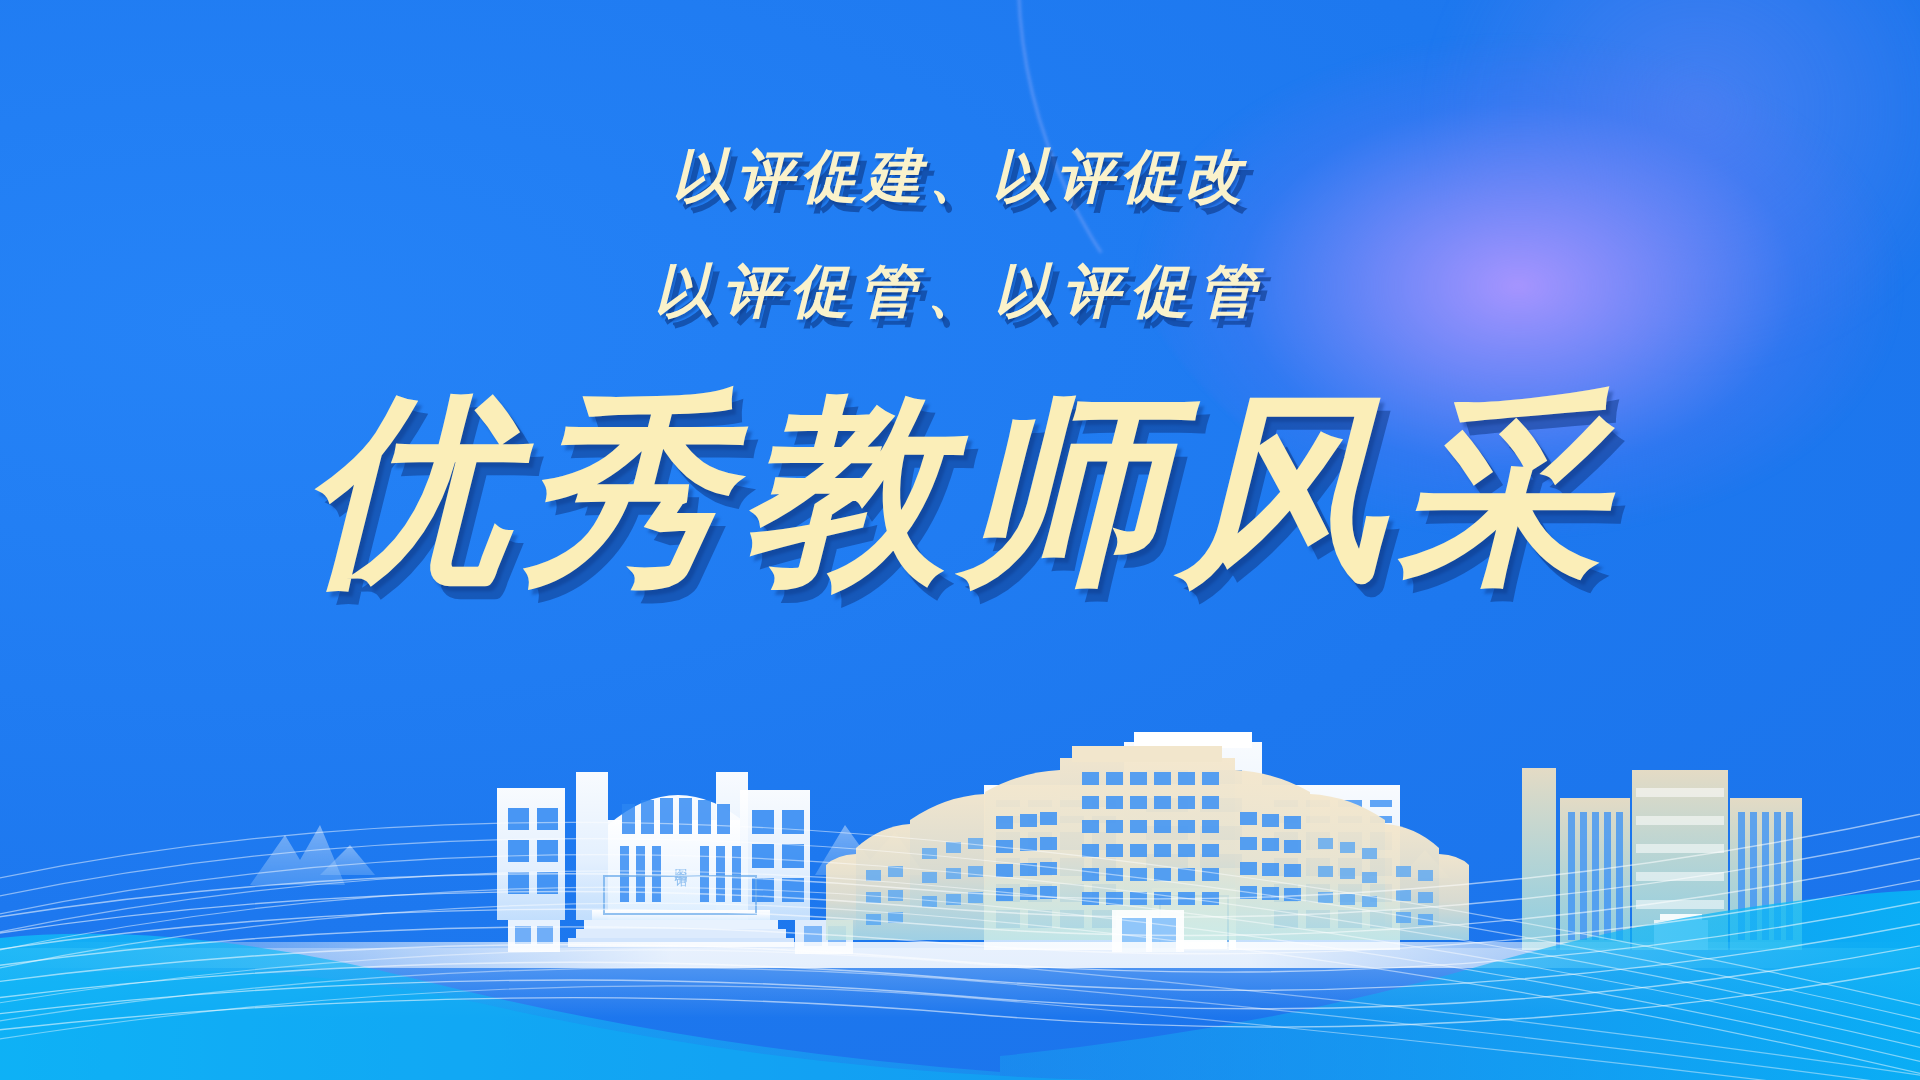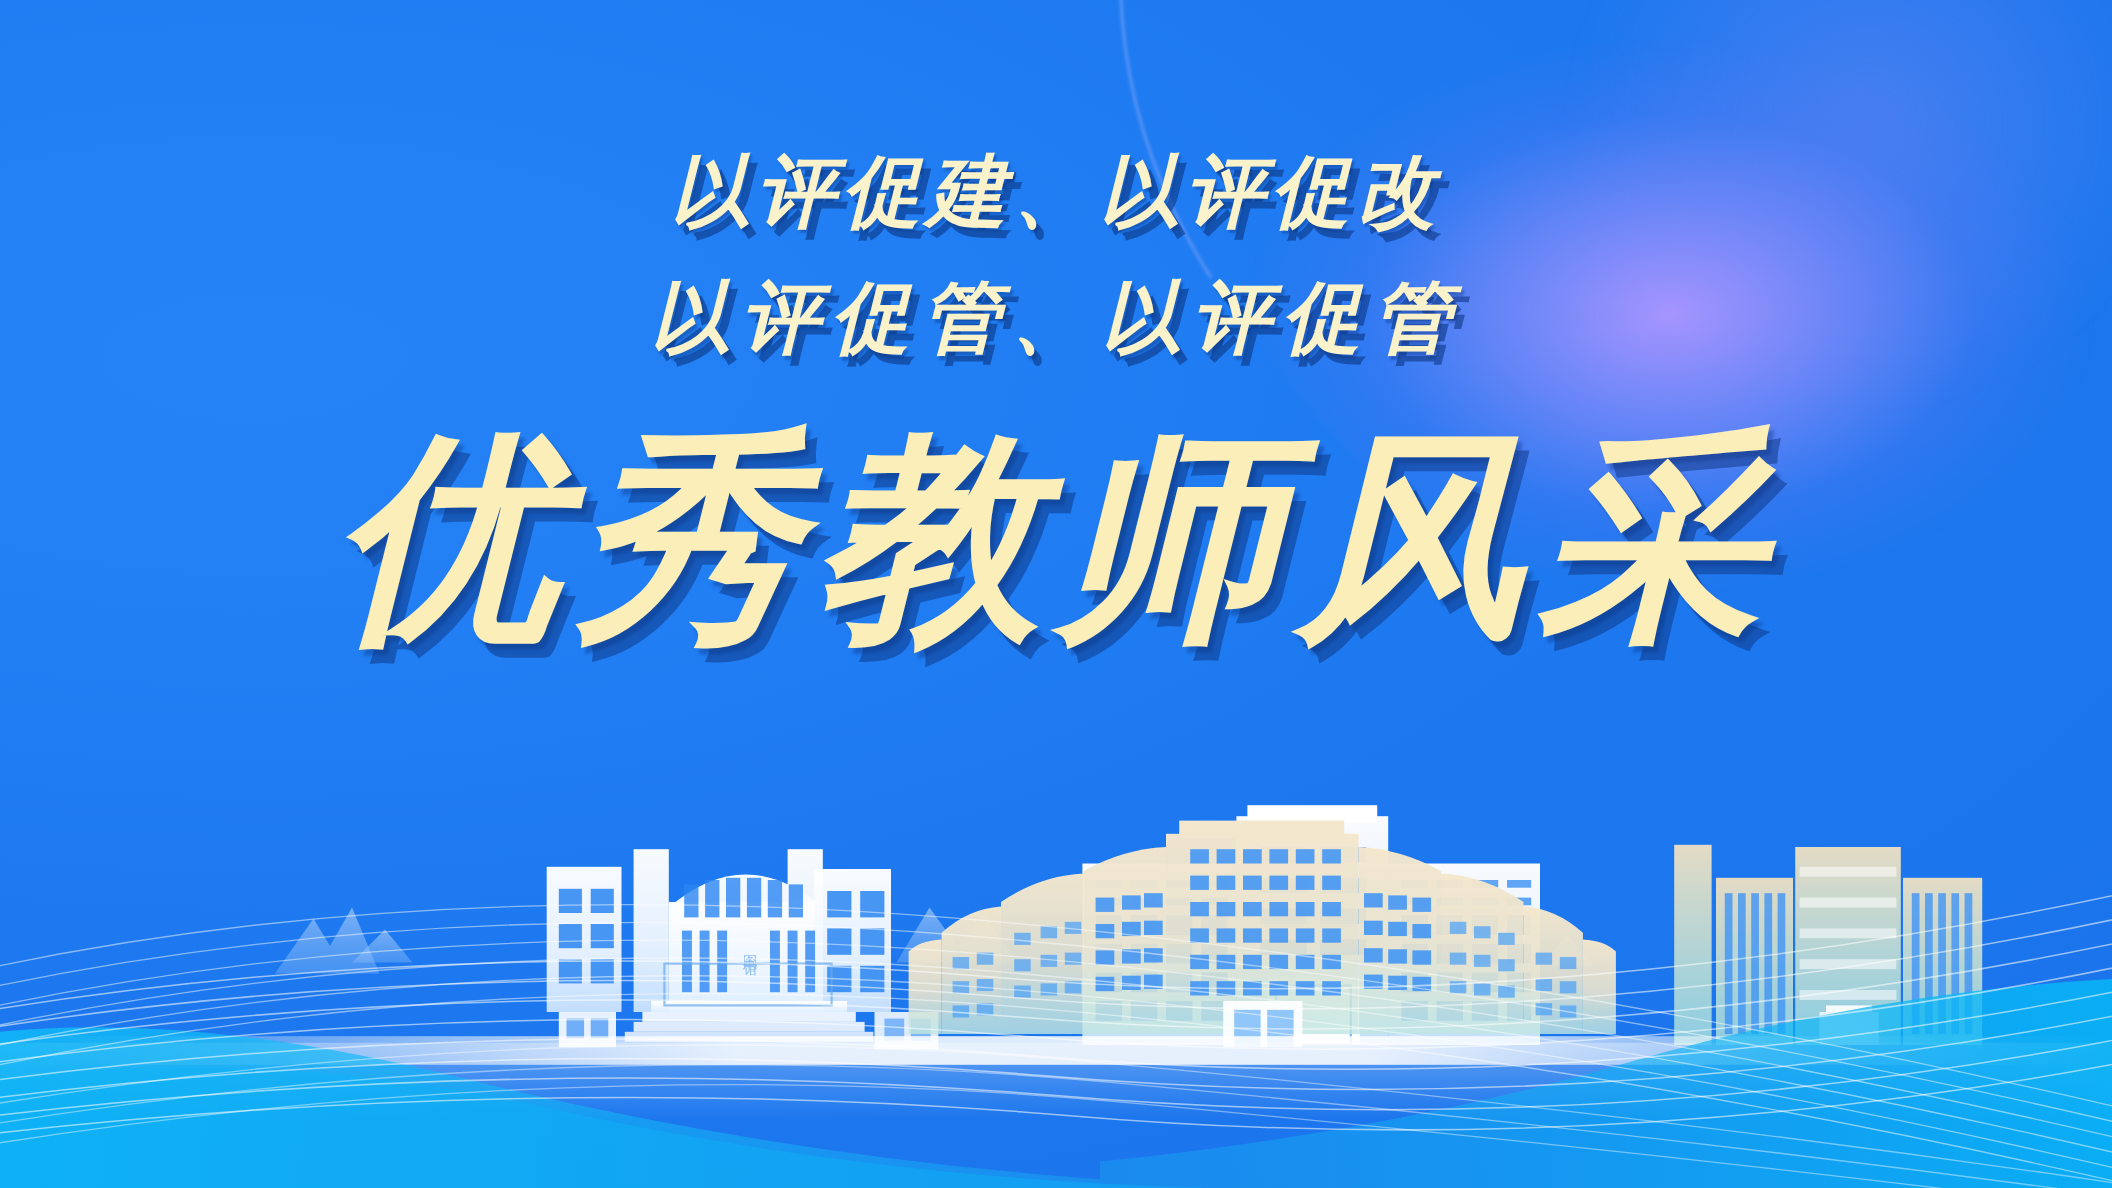--- a/index.html
+++ b/index.html
@@ -43,21 +43,21 @@
     width:760px;height:720px;border-radius:50%;
     background:radial-gradient(closest-side,rgba(150,145,250,.35),rgba(60,130,245,0) 72%);
     filter:blur(10px);
   }
 
   
   .headline{position:absolute;left:0;right:0;text-align:center;}
   .sub{
     top:118px;
     color:#faf2cb;
-    font-size:72px;
+    font-size:58px;
     line-height:115px;
     font-weight:700;
     font-style:italic;
     letter-spacing:6px;
     text-shadow:7px 9px 0 rgba(10,48,120,.55), 2px 3px 2px rgba(10,40,110,.35);
     white-space:nowrap;
   }
   .sub .line{display:block;}
   .sub .line2{letter-spacing:10px;}
 

